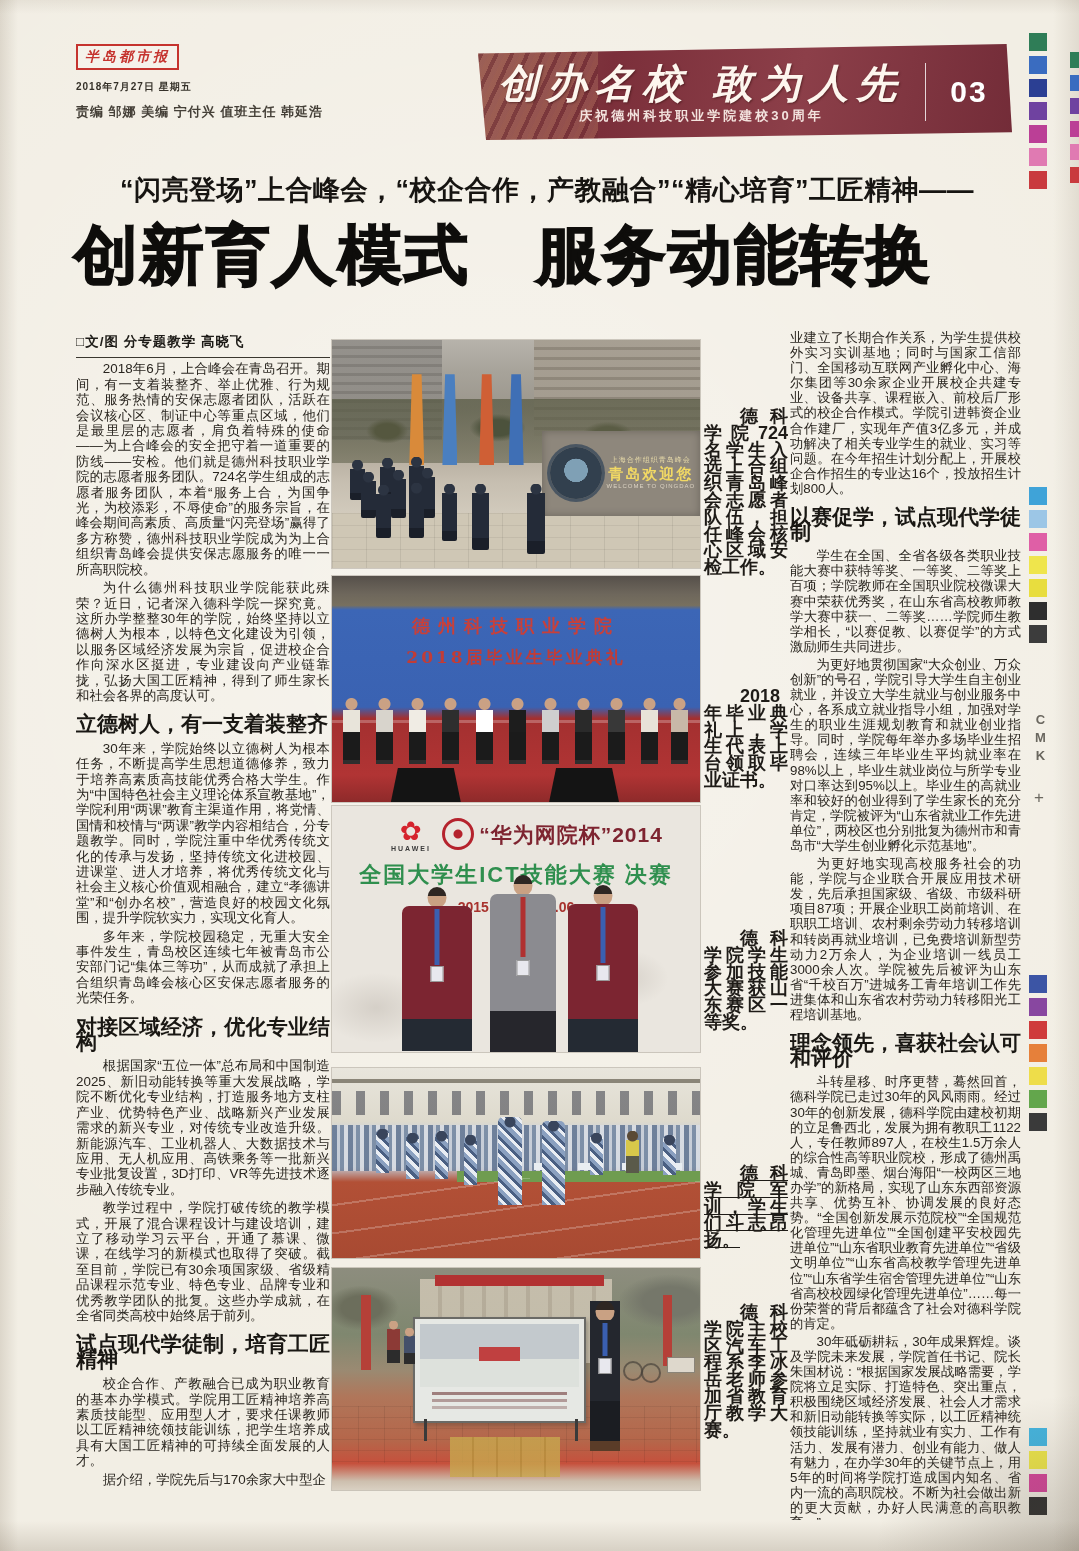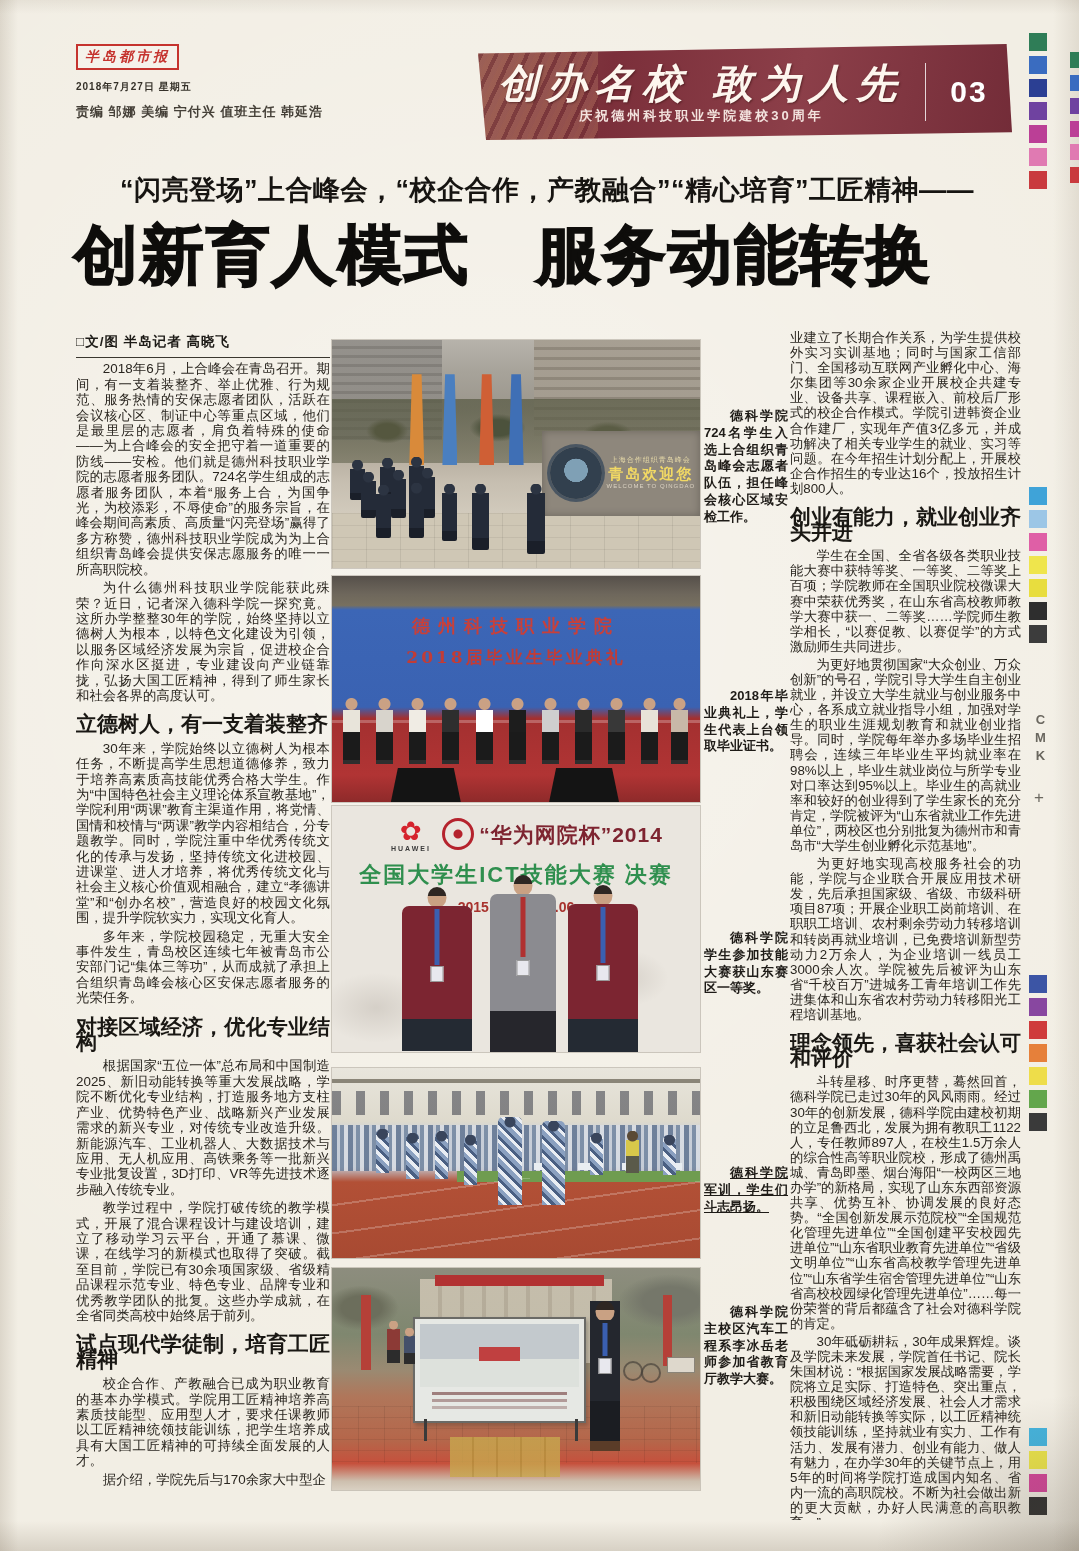--- a/index.html
+++ b/index.html
@@ -39,21 +39,21 @@
   
   .col{position:absolute;text-align:justify;overflow:hidden;color:#29251f;}
   .col-left{left:76px;top:334px;width:254px;height:1205px;font-size:13.4px;line-height:15.4px;}
   .col-right{left:790px;top:330px;width:231px;height:1190px;font-size:13.3px;line-height:15.1px;}
   .col p{margin:0 0 3px;text-indent:2em;}
   .col p.noindent{text-indent:0;}
   .col h3{font-size:21px;font-weight:800;margin:13px 0 9px;color:#191713;letter-spacing:0;}
   .byline{font-weight:700;font-size:13.5px;color:#1d1b17;border-bottom:1.5px solid #3a372f;
     padding:0 0 8px;margin:0 0 10px;letter-spacing:1px;}
   
-  .caption{position:absolute;left:704px;width:84px;font-size:13px;line-height:16.8px;font-weight:700;
+  .caption{position:absolute;left:704px;width:84px;font-size:18px;line-height:16.8px;font-weight:700;
     color:#1e1b17;text-align:justify;}
   .caption p{margin:0;text-indent:2em;}
   
   .photo{position:absolute;left:332px;width:368px;overflow:hidden;box-shadow:0 0 0 1px rgba(110,100,85,.3);}
   
   .photo1{top:340px;height:228px;
     background:linear-gradient(180deg,#b7b3ab 0%,#a7a39a 14%,#9b968c 30%,#b3aa9c 48%,#c6beb0 62%,#d3ccbe 78%,#d9d3c5 100%);}
   .p1-bldgL{position:absolute;left:0;top:0;width:30%;height:44%;
     background:repeating-linear-gradient(180deg,#8f8c87 0 6px,#7b7873 6px 9px);opacity:.85;}
   .p1-bldgR{position:absolute;right:0;top:0;width:45%;height:42%;
@@ -195,37 +195,37 @@
       <div class="banner-sub">庆祝德州科技职业学院建校30周年</div>
     </div>
     <div class="banner-div"></div>
     <div class="banner-page">03</div>
   </div>
 
   <div class="kicker">“闪亮登场”上合峰会，“校企合作，产教融合”“精心培育”工匠精神——</div>
   <div class="headline">创新育人模式　服务动能转换</div>
 
   <div class="col col-left">
-    <p class="byline noindent">□文/图  半岛记者  高晓飞</p>
+    <p class="byline noindent">□文/图  分专题教学  高晓飞</p>
     <p>2018年6月，上合峰会在青岛召开。期间，有一支着装整齐、举止优雅、行为规范、服务热情的安保志愿者团队，活跃在会议核心区、制证中心等重点区域，他们是最里层的志愿者，肩负着特殊的使命——为上合峰会的安全把守着一道重要的防线——安检。他们就是德州科技职业学院的志愿者服务团队。724名学生组成的志愿者服务团队，本着“服务上合，为国争光，为校添彩，不辱使命”的服务宗旨，在峰会期间高素质、高质量“闪亮登场”赢得了多方称赞，德州科技职业学院成为为上合组织青岛峰会提供安保志愿服务的唯一一所高职院校。</p>
     <p>为什么德州科技职业学院能获此殊荣？近日，记者深入德科学院一探究竟。这所办学整整30年的学院，始终坚持以立德树人为根本，以特色文化建设为引领，以服务区域经济发展为宗旨，促进校企合作向深水区挺进，专业建设向产业链靠拢，弘扬大国工匠精神，得到了师生家长和社会各界的高度认可。</p>
     <h3>立德树人，有一支着装整齐</h3>
     <p>30年来，学院始终以立德树人为根本任务，不断提高学生思想道德修养，致力于培养高素质高技能优秀合格大学生。作为“中国特色社会主义理论体系宣教基地”，学院利用“两课”教育主渠道作用，将党情、国情和校情与“两课”教学内容相结合，分专题教学。同时，学院注重中华优秀传统文化的传承与发扬，坚持传统文化进校园、进课堂、进人才培养，将优秀传统文化与社会主义核心价值观相融合，建立“孝德讲堂”和“创办名校”，营造良好的校园文化氛围，提升学院软实力，实现文化育人。</p>
     <p>多年来，学院校园稳定，无重大安全事件发生，青岛校区连续七年被青岛市公安部门记“集体三等功”，从而成就了承担上合组织青岛峰会核心区安保志愿者服务的光荣任务。</p>
     <h3>对接区域经济，优化专业结构</h3>
     <p>根据国家“五位一体”总布局和中国制造2025、新旧动能转换等重大发展战略，学院不断优化专业结构，打造服务地方支柱产业、优势特色产业、战略新兴产业发展需求的新兴专业，对传统专业改造升级。新能源汽车、工业机器人、大数据技术与应用、无人机应用、高铁乘务等一批新兴专业批复设置，3D打印、VR等先进技术逐步融入传统专业。</p>
     <p>教学过程中，学院打破传统的教学模式，开展了混合课程设计与建设培训，建立了移动学习云平台，开通了慕课、微课，在线学习的新模式也取得了突破。截至目前，学院已有30余项国家级、省级精品课程示范专业、特色专业、品牌专业和优秀教学团队的批复。这些办学成就，在全省同类高校中始终居于前列。</p>
     <h3>试点现代学徒制，培育工匠精神</h3>
     <p>校企合作、产教融合已成为职业教育的基本办学模式。学院用工匠精神培养高素质技能型、应用型人才，要求任课教师以工匠精神统领技能训练，把学生培养成具有大国工匠精神的可持续全面发展的人才。</p>
     <p>据介绍，学院先后与170余家大中型企</p>
   </div>
 
   <div class="col col-right">
     <p class="noindent">业建立了长期合作关系，为学生提供校外实习实训基地；同时与国家工信部门、全国移动互联网产业孵化中心、海尔集团等30余家企业开展校企共建专业、设备共享、课程嵌入、前校后厂形式的校企合作模式。学院引进韩资企业合作建厂，实现年产值3亿多元，并成功解决了相关专业学生的就业、实习等问题。在今年招生计划分配上，开展校企合作招生的专业达16个，投放招生计划800人。</p>
-    <h3>创业有能力，就业创业齐头并进</h3>
+    <h3>以赛促学，试点现代学徒制</h3>
     <p>学生在全国、全省各级各类职业技能大赛中获特等奖、一等奖、二等奖上百项；学院教师在全国职业院校微课大赛中荣获优秀奖，在山东省高校教师教学大赛中获一、二等奖……学院师生教学相长，“以赛促教、以赛促学”的方式激励师生共同进步。</p>
     <p>为更好地贯彻国家“大众创业、万众创新”的号召，学院引导大学生自主创业就业，并设立大学生就业与创业服务中心，各系成立就业指导小组，加强对学生的职业生涯规划教育和就业创业指导。同时，学院每年举办多场毕业生招聘会，连续三年毕业生平均就业率在98%以上，毕业生就业岗位与所学专业对口率达到95%以上。毕业生的高就业率和较好的创业得到了学生家长的充分肯定，学院被评为“山东省就业工作先进单位”，两校区也分别批复为德州市和青岛市“大学生创业孵化示范基地”。</p>
     <p>为更好地实现高校服务社会的功能，学院与企业联合开展应用技术研发，先后承担国家级、省级、市级科研项目87项；开展企业职工岗前培训、在职职工培训、农村剩余劳动力转移培训和转岗再就业培训，已免费培训新型劳动力2万余人，为企业培训一线员工3000余人次。学院被先后被评为山东省“千校百万”进城务工青年培训工作先进集体和山东省农村劳动力转移阳光工程培训基地。</p>
     <h3>理念领先，喜获社会认可和评价</h3>
     <p>斗转星移、时序更替，蓦然回首，德科学院已走过30年的风风雨雨。经过30年的创新发展，德科学院由建校初期的立足鲁西北，发展为拥有教职工1122人，专任教师897人，在校生1.5万余人的综合性高等职业院校，形成了德州禹城、青岛即墨、烟台海阳“一校两区三地办学”的新格局，实现了山东东西部资源共享、优势互补、协调发展的良好态势。“全国创新发展示范院校”“全国规范化管理先进单位”“全国创建平安校园先进单位”“山东省职业教育先进单位”“省级文明单位”“山东省高校教学管理先进单位”“山东省学生宿舍管理先进单位”“山东省高校校园绿化管理先进单位”……每一份荣誉的背后都蕴含了社会对德科学院的肯定。</p>
     <p>30年砥砺耕耘，30年成果辉煌。谈及学院未来发展，学院首任书记、院长朱国材说：“根据国家发展战略需要，学院将立足实际、打造特色、突出重点，积极围绕区域经济发展、社会人才需求和新旧动能转换等实际，以工匠精神统领技能训练，坚持就业有实力、工作有活力、发展有潜力、创业有能力、做人有魅力，在办学30年的关键节点上，用5年的时间将学院打造成国内知名、省内一流的高职院校。不断为社会做出新的更大贡献，办好人民满意的高职教育。”</p>
   </div>
 
   <div class="photo photo1">
     <div class="p1-bldgL"></div>

